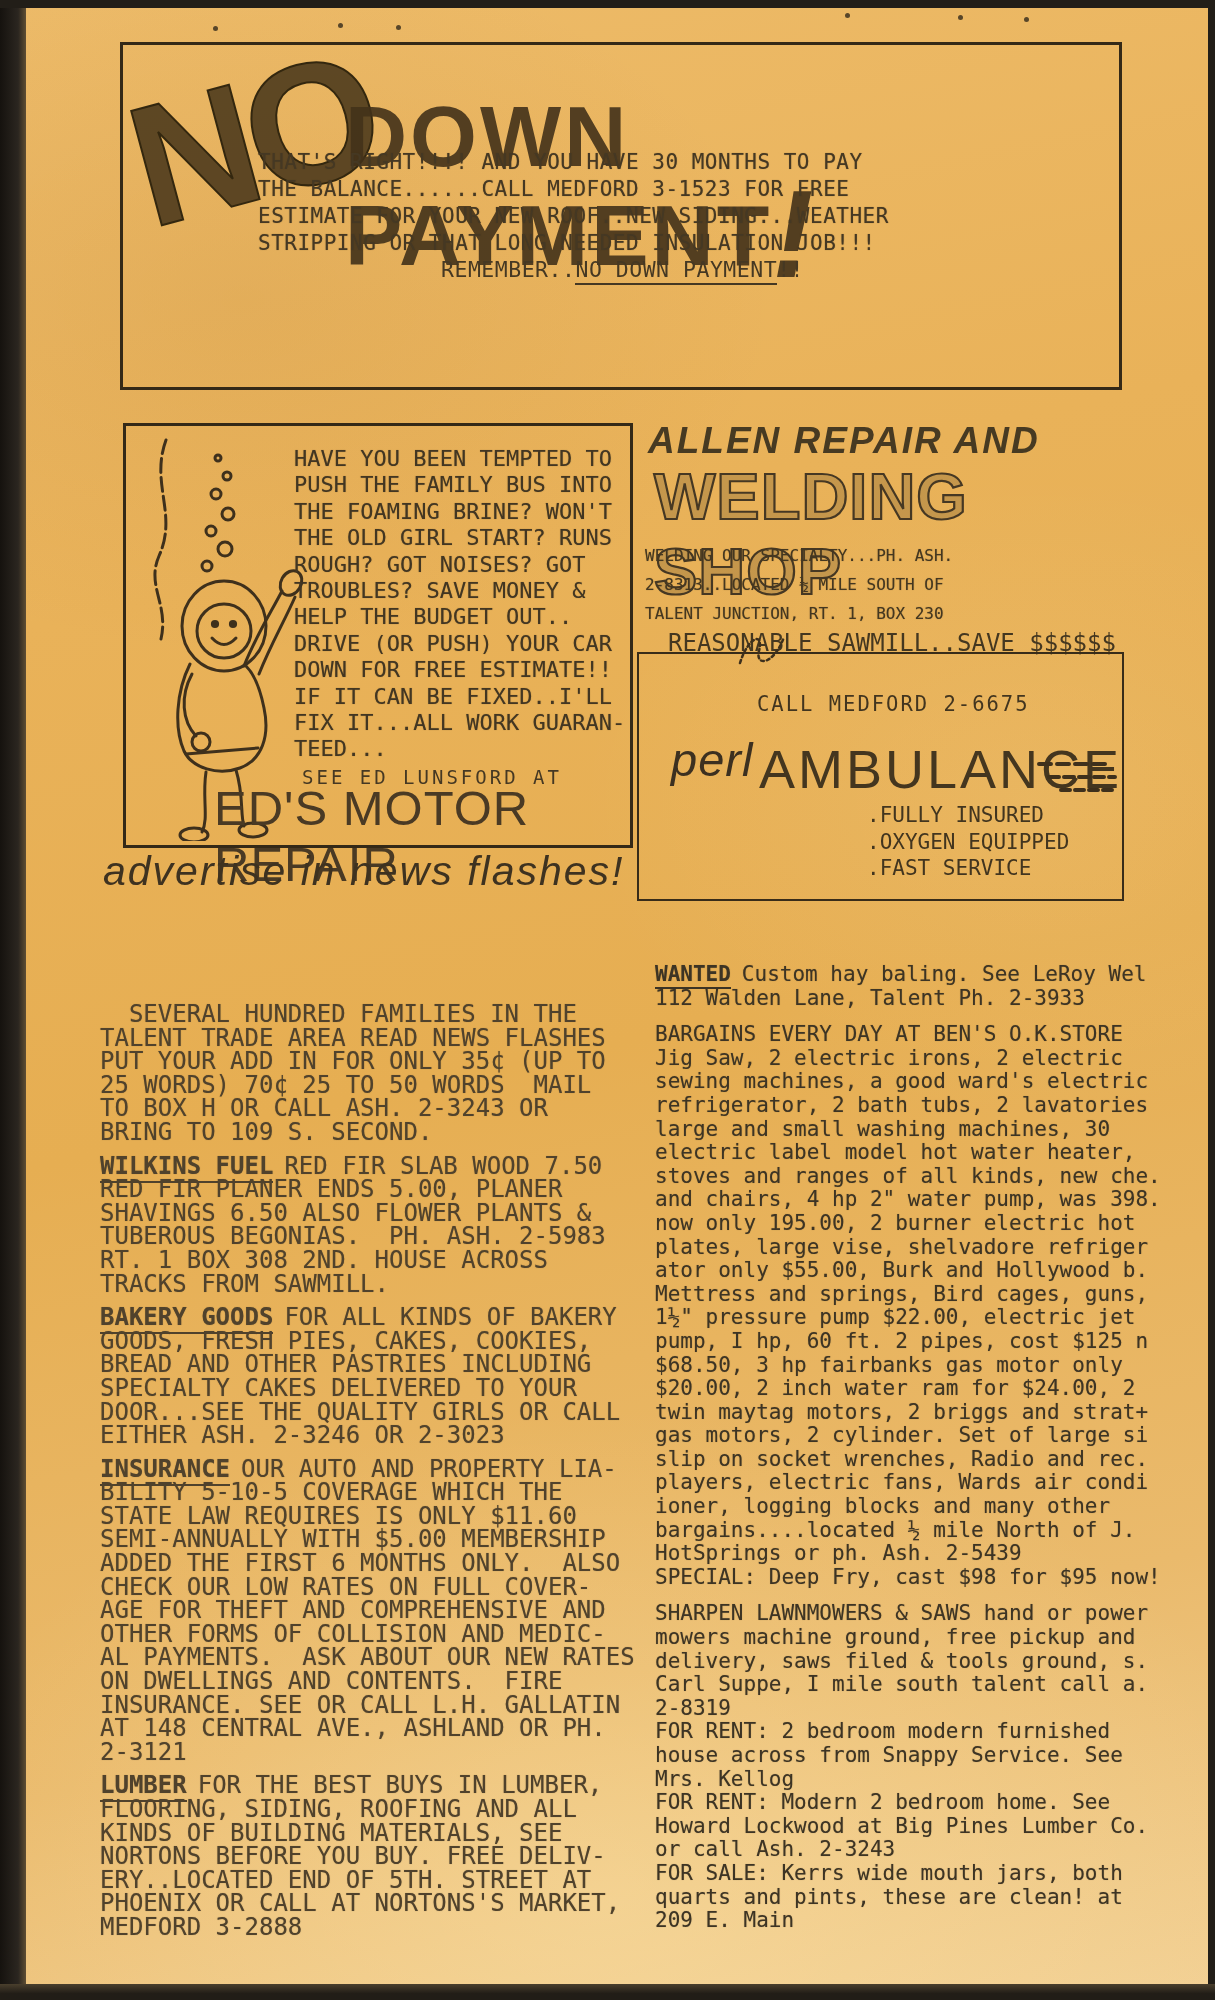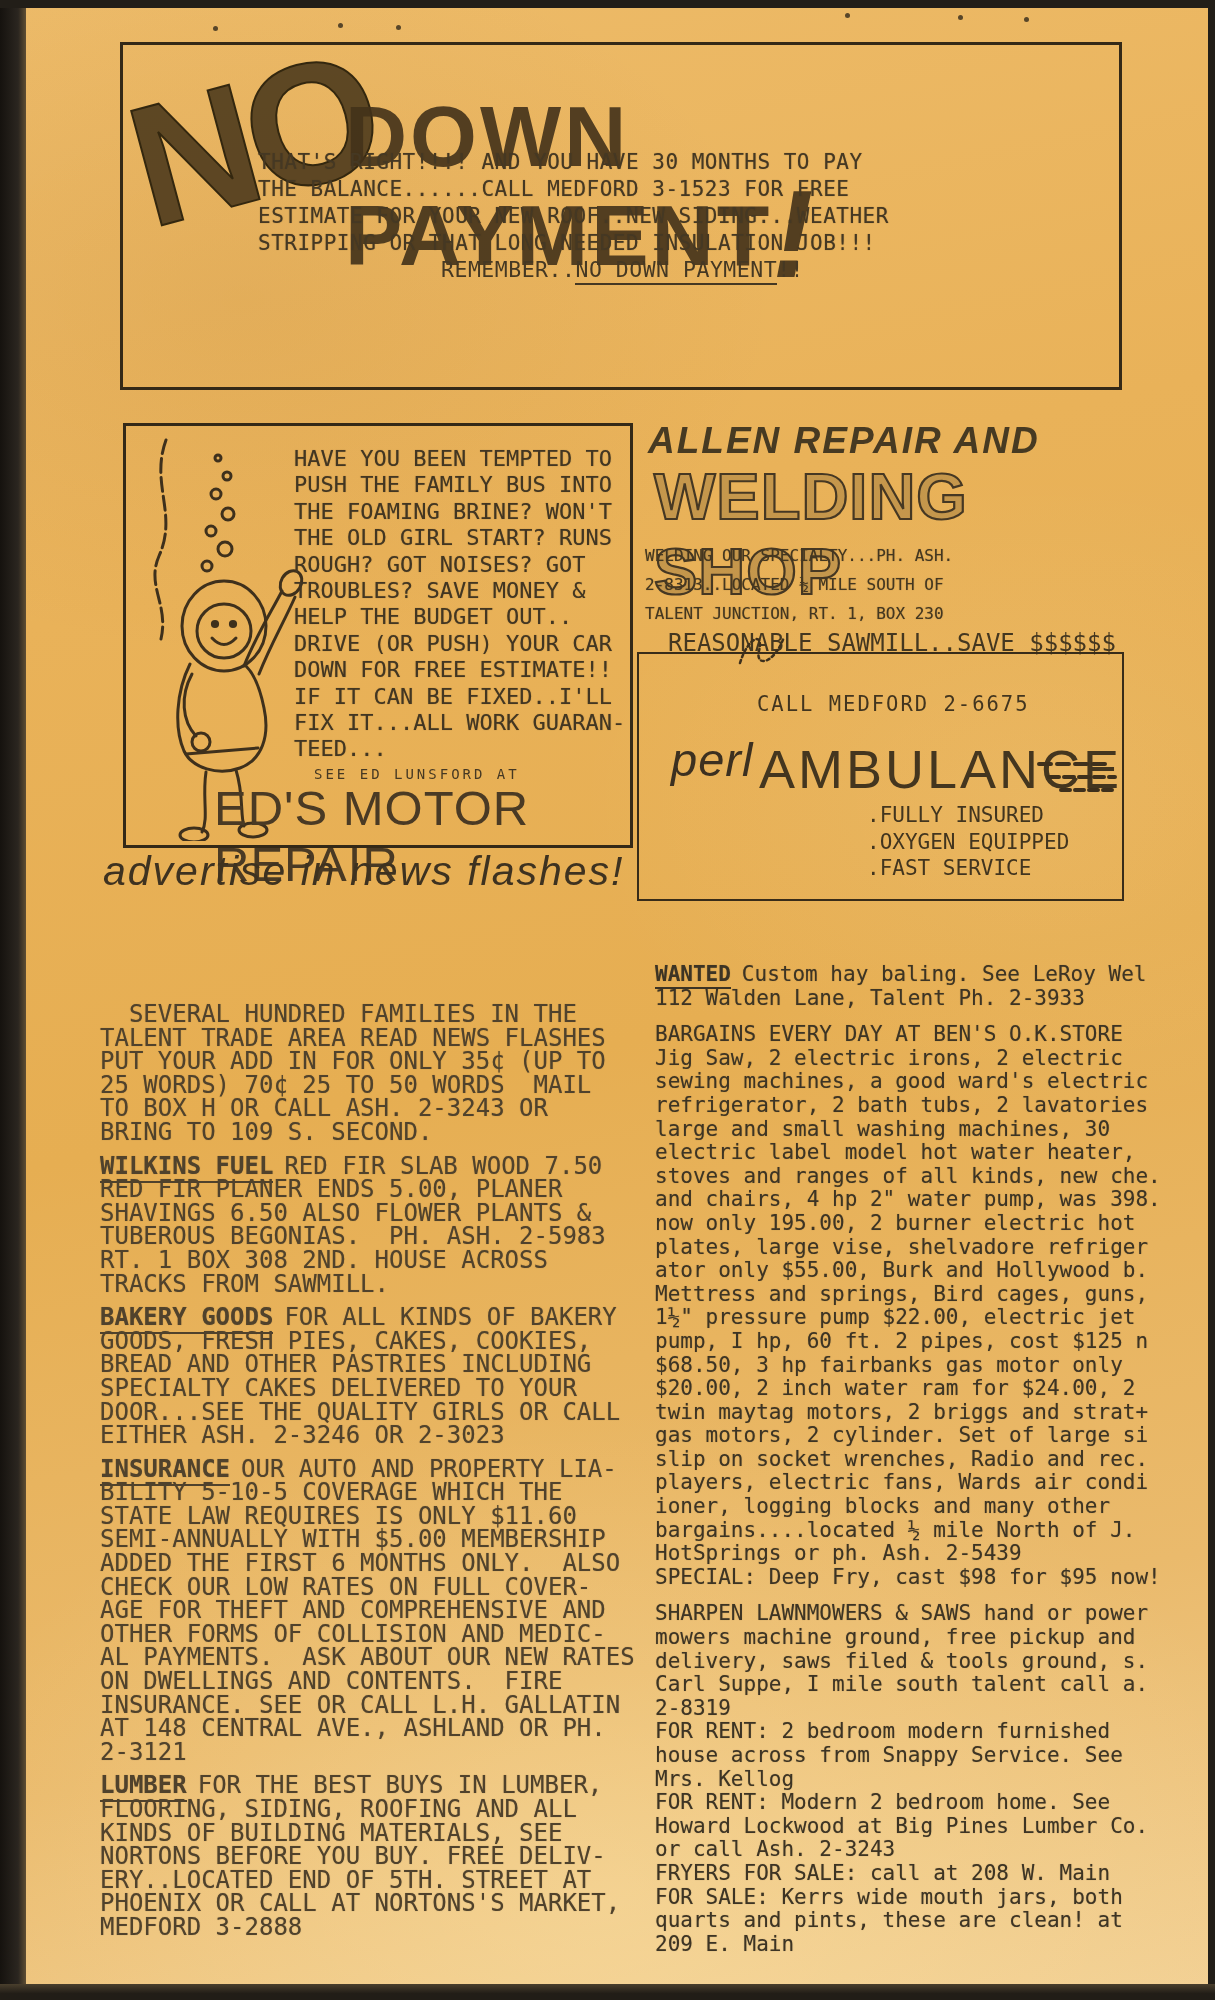--- a/index.html
+++ b/index.html
@@ -28,21 +28,21 @@
   .np-headline{position:absolute;left:222px;top:42px;font-size:86px;font-weight:700;letter-spacing:3px;
          color:#43321a;opacity:.9;}
   .np-bang{font-size:124px;font-weight:800;font-style:italic;line-height:0;vertical-align:-12px;}
   .np-body{position:absolute;left:135px;top:104px;font-size:21px;line-height:27px;letter-spacing:.5px;color:#453823;text-shadow:0 0 1px rgba(69,56,35,.55);}
   .np-reminder{position:absolute;left:318px;top:212px;font-size:21.5px;letter-spacing:.5px;color:#453823;}
   .u{border-bottom:2.5px solid currentColor;padding-bottom:1px;}
 
   
   .eds-box{position:absolute;left:123px;top:423px;width:504px;height:419px;border:3px solid #342917;z-index:3;}
   .eds-body{position:absolute;left:168px;top:20px;font-size:22px;line-height:26.4px;color:#423622;text-shadow:0 0 1px rgba(66,54,34,.5);}
-  .eds-see{position:absolute;left:188px;top:340px;font-size:14px;letter-spacing:3px;color:#453823;}
+  .eds-see{position:absolute;left:176px;top:340px;font-size:19px;letter-spacing:3px;color:#453823;}
   .eds-title{position:absolute;left:88px;top:354px;font-size:49px;font-weight:400;letter-spacing:1px;color:#4a3a24;}
   .tagline{position:absolute;left:103px;top:848px;font-size:41px;font-style:italic;letter-spacing:2px;color:#3e3category;color:#3e3220;z-index:3;}
   .diver{position:absolute;left:6px;top:10px;}
 
   
   .allen{position:absolute;left:640px;top:415px;width:480px;z-index:3;color:#453823;}
   .allen-t1{position:absolute;left:8px;top:5px;font-size:37px;font-style:italic;letter-spacing:2px;font-weight:600;color:#473a22;}
   .allen-t2{position:absolute;left:14px;top:44px;font-size:65px;font-weight:700;letter-spacing:1px;
             color:rgba(70,56,32,0.22);-webkit-text-stroke:2.2px #463823;}
   .allen-body{position:absolute;left:5px;top:126px;font-size:16px;line-height:29px;color:#443720;text-shadow:0 0 1px rgba(68,55,32,.5);}
@@ -251,21 +251,20 @@
 2-8319</span></div>
 
       <div class="ad"><span class="tx">FOR RENT: 2 bedroom modern furnished
 house across from Snappy Service. See
 Mrs. Kellog</span></div>
 
       <div class="ad"><span class="tx">FOR RENT: Modern 2 bedroom home. See
 Howard Lockwood at Big Pines Lumber Co.
 or call Ash. 2-3243</span></div>
 
-      <div class="ad"><span class="tx">FRYERS FOR SALE: call at 208 W. Main</span></div>
 
       <div class="ad"><span class="tx">FOR SALE: Kerrs wide mouth jars, both
 quarts and pints, these are clean! at
 209 E. Main</span></div>
     </div>
 
   <div class="edge edge-left"></div>
   <div class="edge edge-top"></div>
   <div class="edge edge-right"></div>
   <div class="edge edge-bottom"></div>

